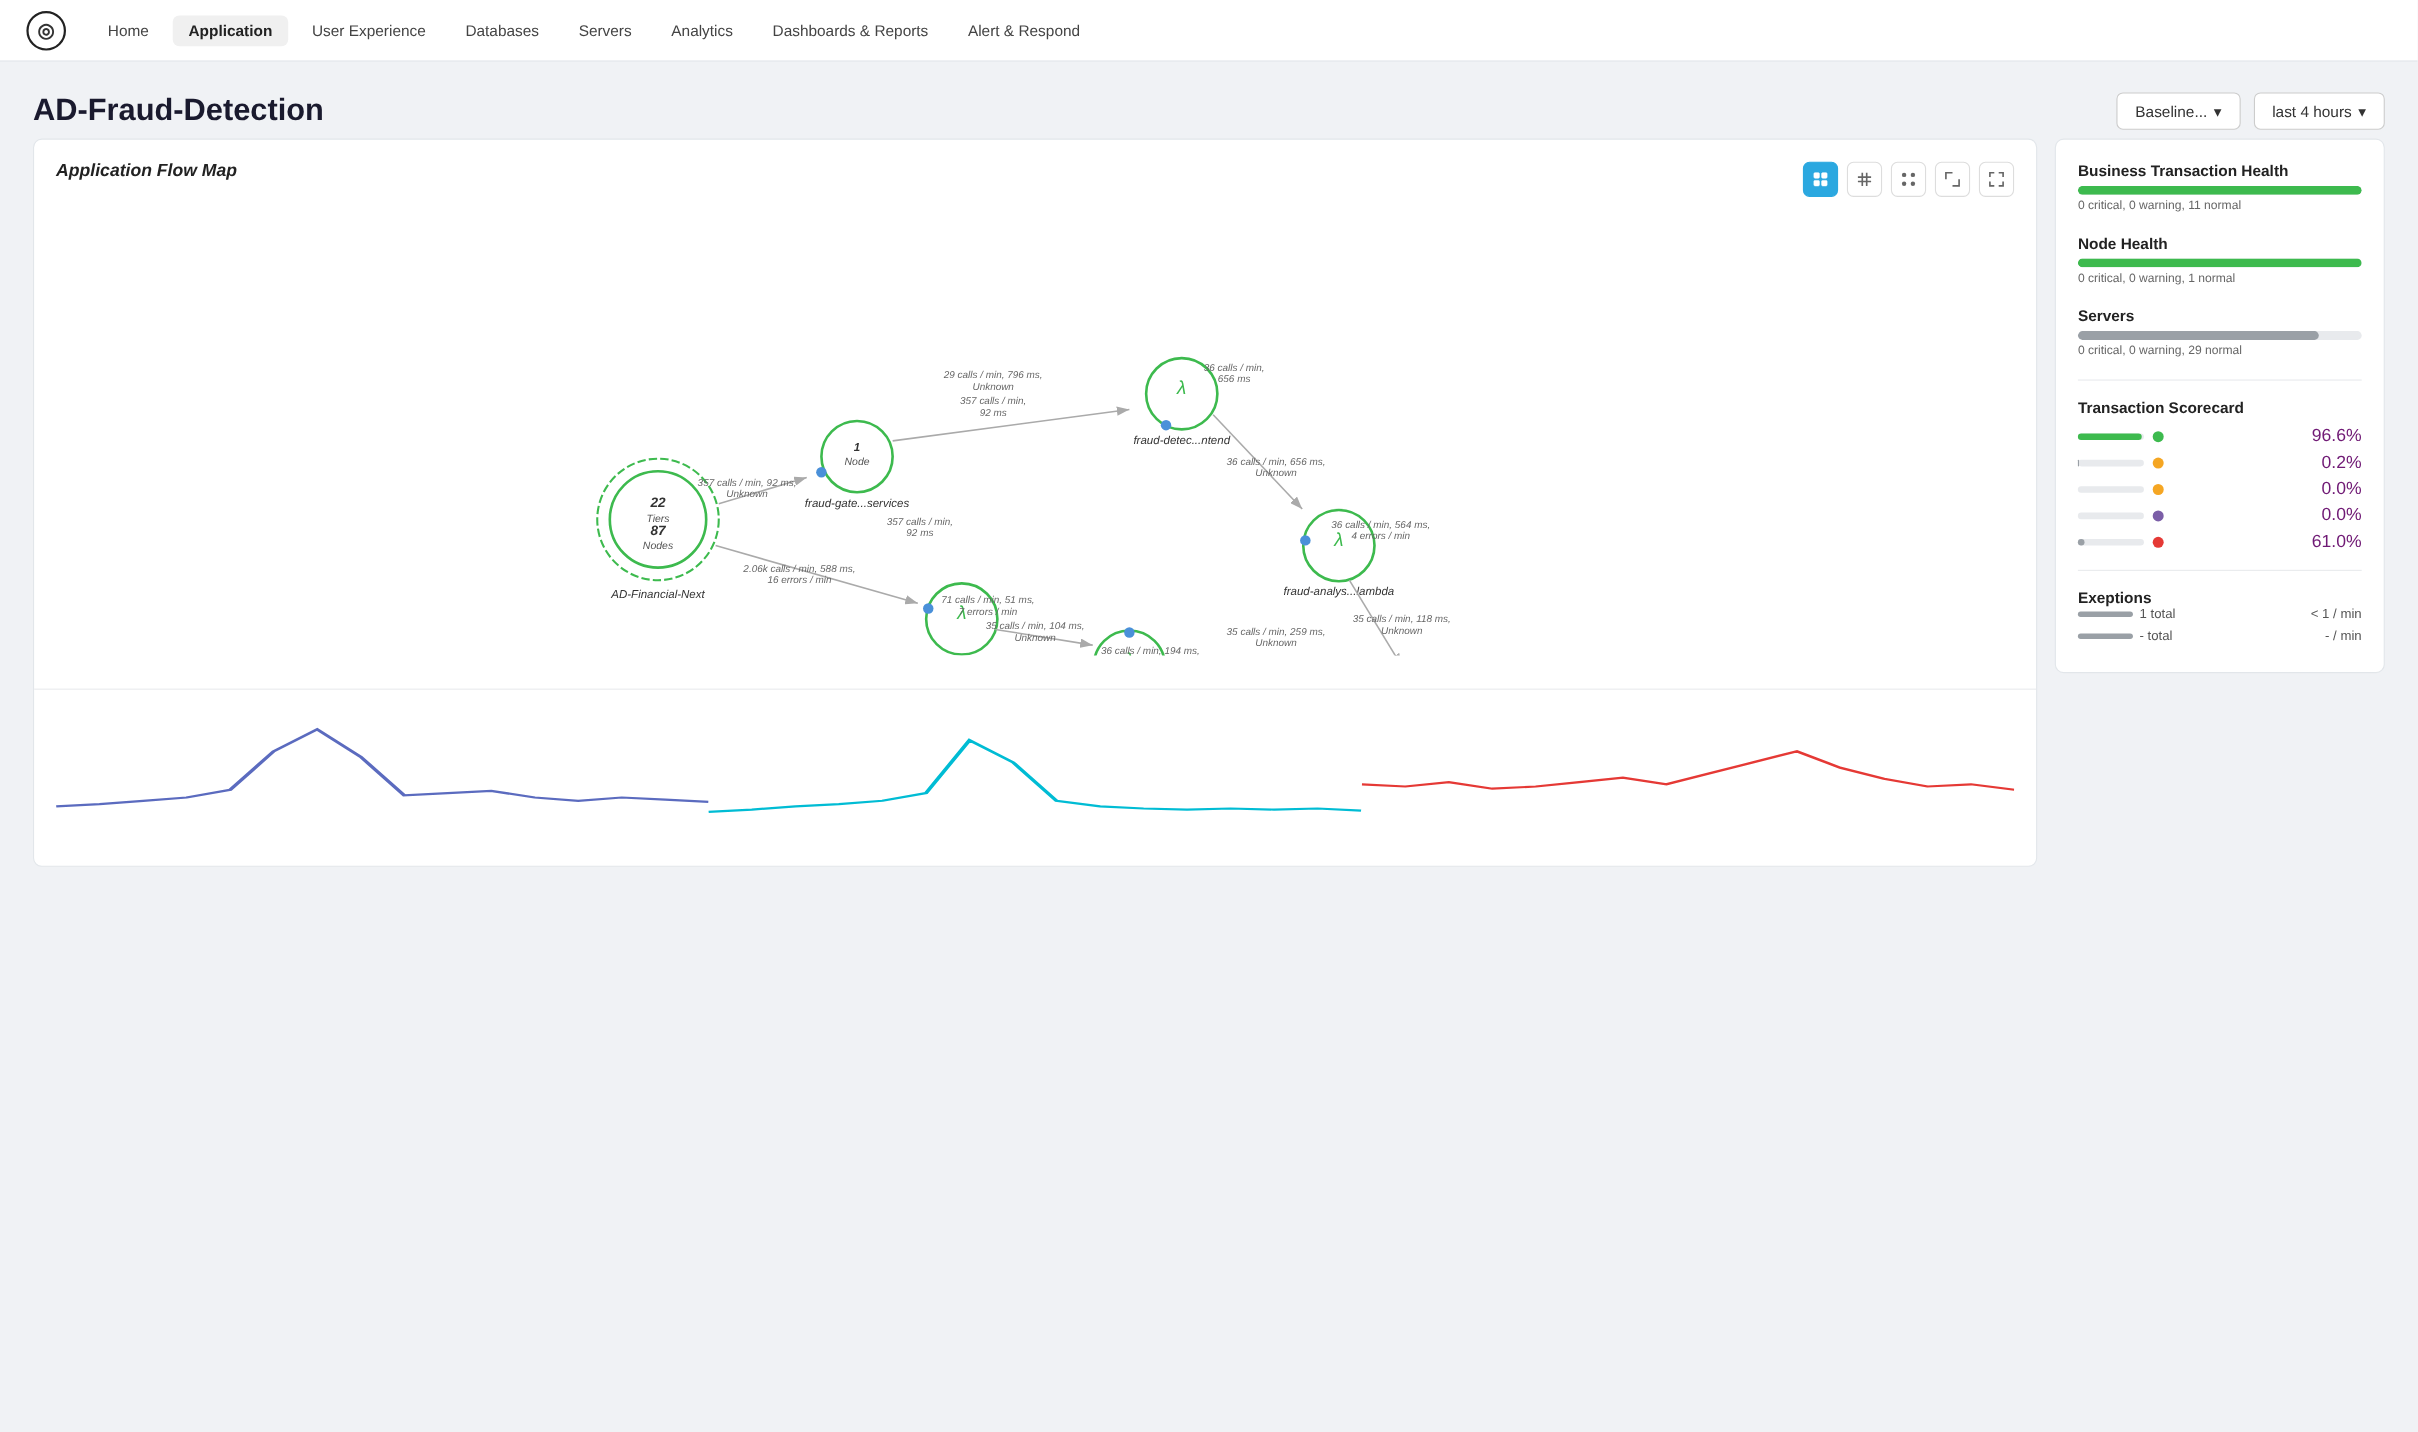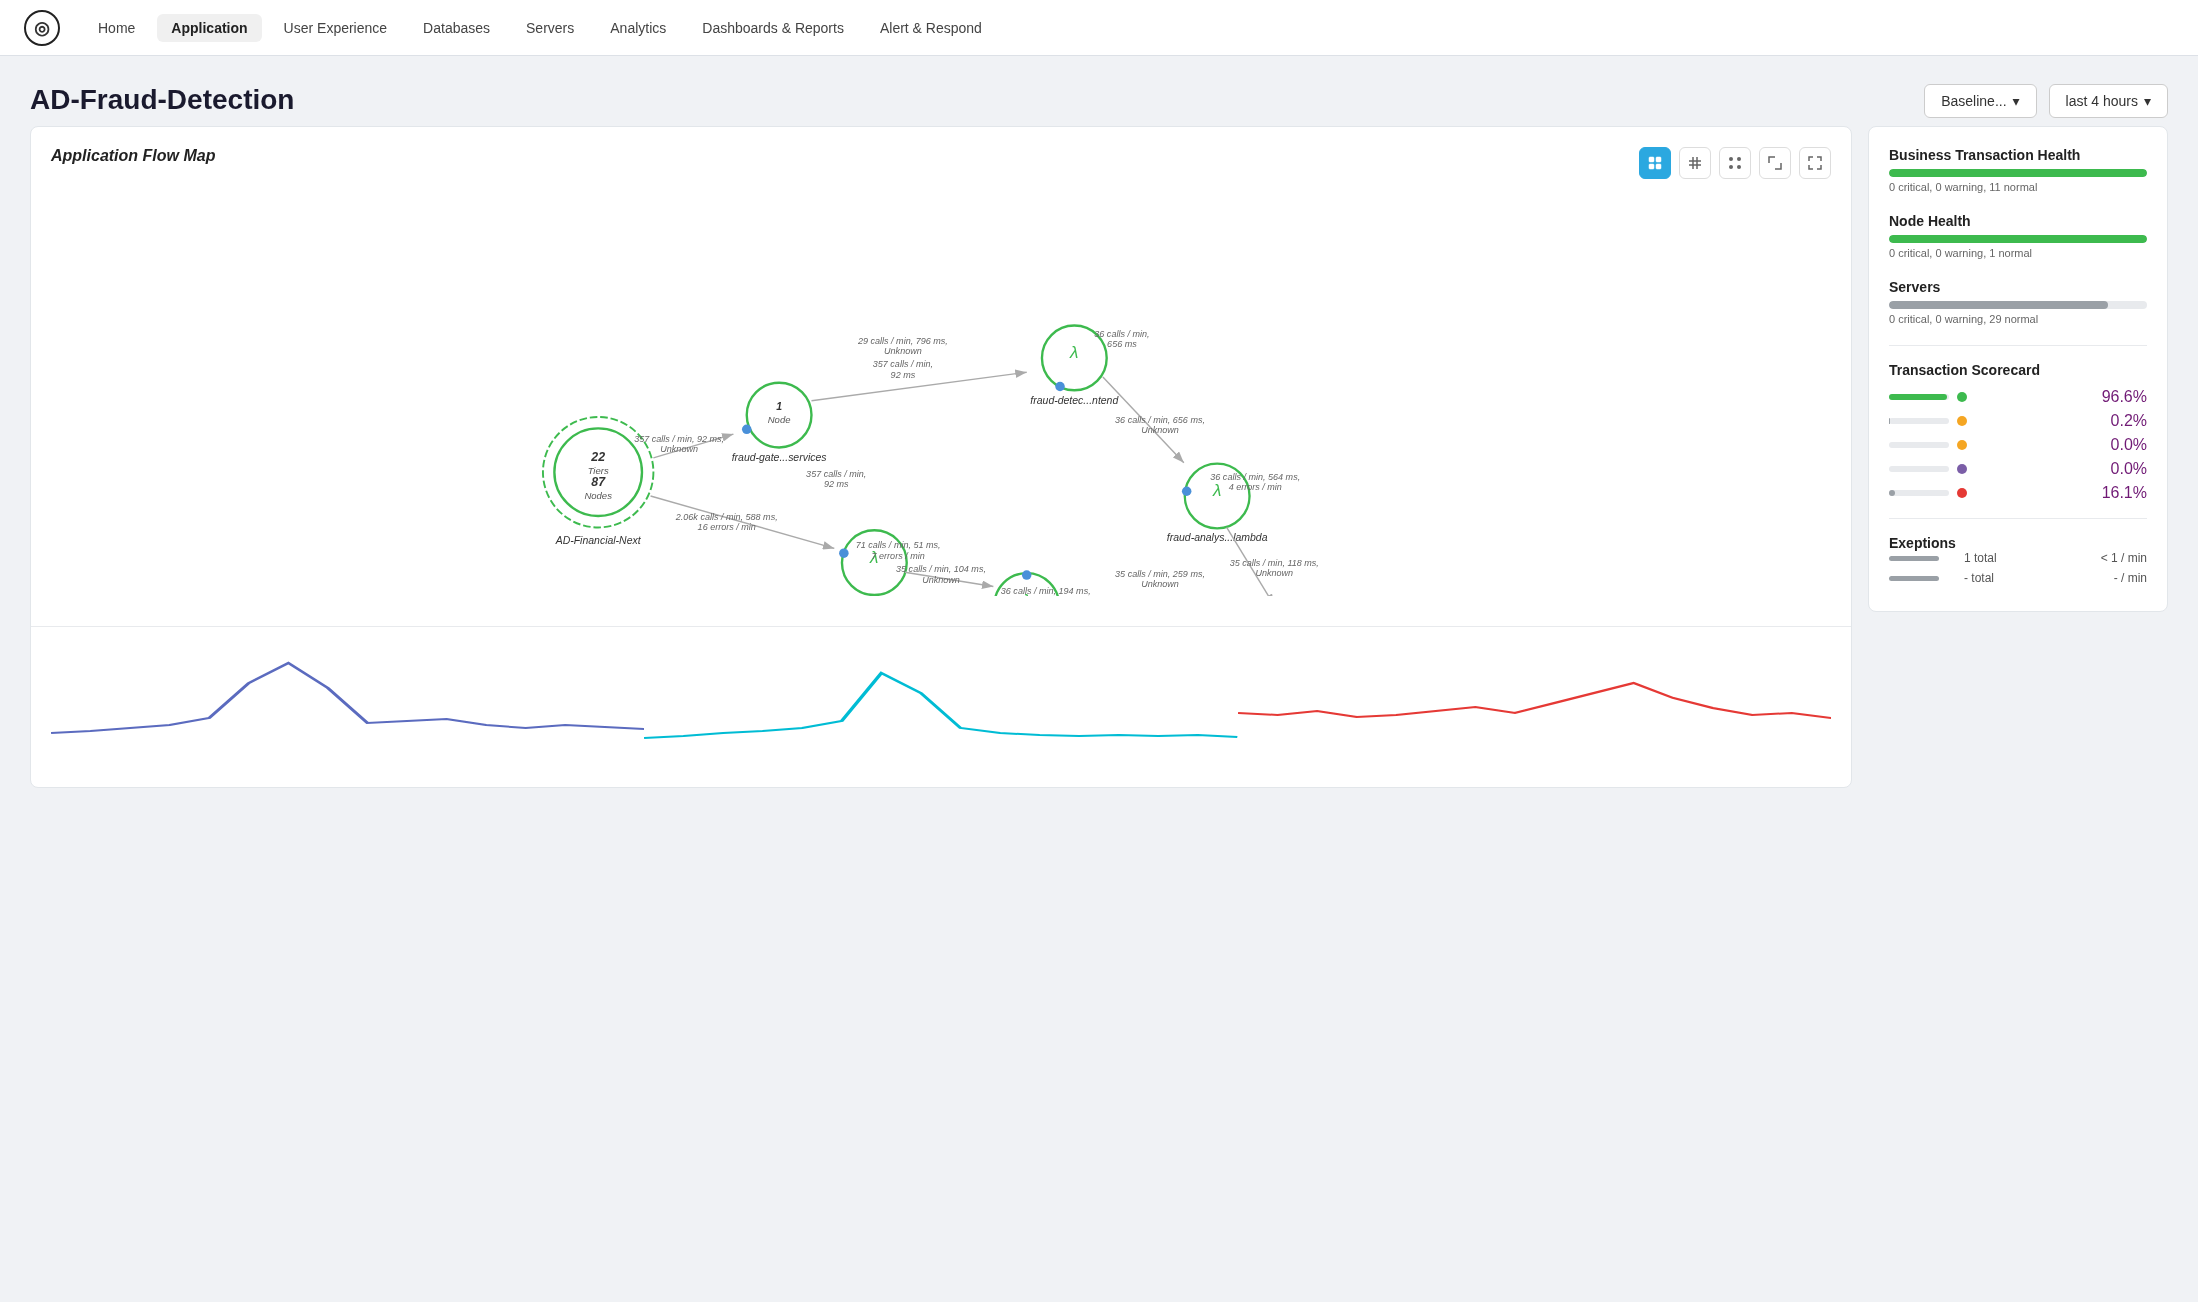--- a/index.html
+++ b/index.html
@@ -228,21 +228,21 @@
     
     .exceptions-title {
       font-size: 14px;
       font-weight: 600;
       color: #222;
       margin-bottom: 0;
     }
     .exception-row {
       display: flex;
       align-items: center;
-      gap: 25px;
+      gap: 6px;
       margin-bottom: 6px;
       font-size: 12px;
       color: #555;
     }
     .exc-bar {
       width: 50px; height: 5px;
       background: #9aa0a6;
       border-radius: 3px;
       flex-shrink: 0;
     }
@@ -527,21 +527,21 @@
           </div>
           <div class="scorecard-dot" style="background:#7b5ea7;"></div>
           <span class="scorecard-pct">0.0%</span>
         </div>
 
         <div class="scorecard-row">
           <div class="scorecard-bar-track">
             <div class="scorecard-bar-fill" style="width:10%; background:#9aa0a6;"></div>
           </div>
           <div class="scorecard-dot" style="background:#e53935;"></div>
-          <span class="scorecard-pct">16.1%</span>
+          <span class="scorecard-pct">61.0%</span>
         </div>
       </div>
 
       <hr class="divider">
 
       <div>
         <div class="exceptions-title">Exeptions</div>
         <div class="exception-row">
           <div class="exc-bar"></div>
           <span>1 total</span>

